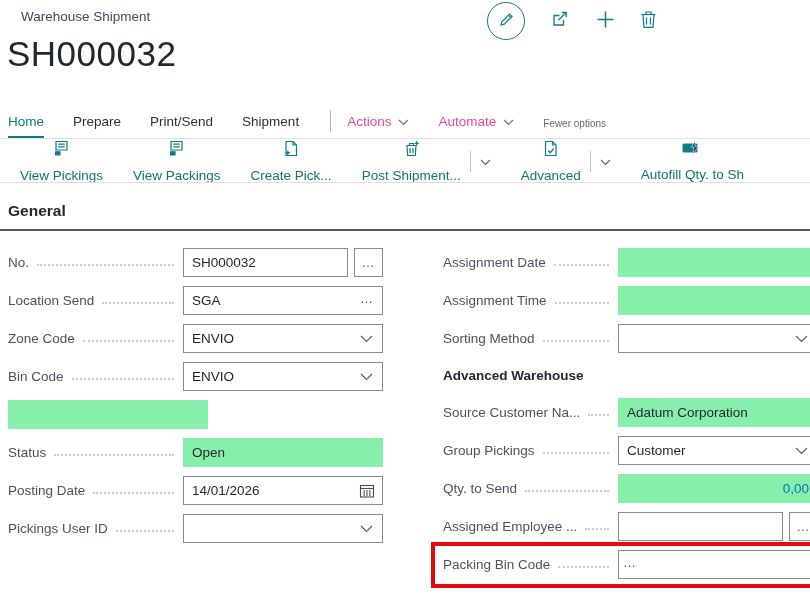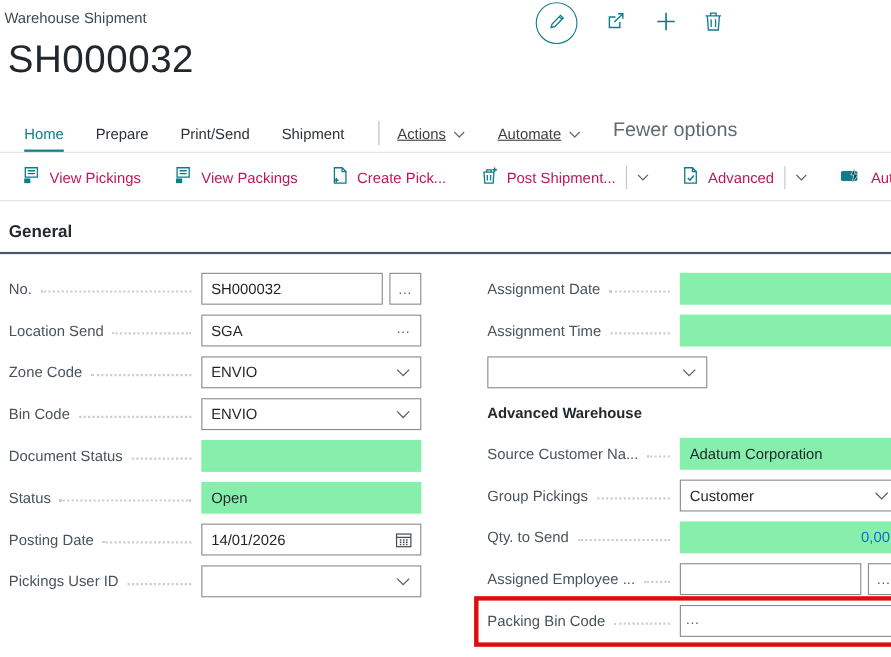--- a/index.html
+++ b/index.html
@@ -1,37 +1,37 @@
 <!DOCTYPE html>
 <html><head>
 <meta charset="utf-8">
 <style>
   * { margin:0; padding:0; box-sizing:border-box; }
   html,body { background:#fff; }
   body { font-family:"Liberation Sans", sans-serif; }
   .page { position:relative; width:810px; height:597px; background:#fff; overflow:hidden; }
 
   
-  .breadcrumb { position:absolute; top:9px; left:4px; font-size:13.5px; color:#3e4b57; cursor:pointer; }
+  .breadcrumb { position:absolute; top:9px; left:21px; font-size:13.5px; color:#3e4b57; cursor:pointer; }
   .page-title { position:absolute; top:34px; left:7px; font-size:35px; font-weight:300; color:#21272c; letter-spacing:.5px; }
   .header-icons { position:absolute; top:2px; left:487px; display:flex; align-items:center; gap:25px; }
   .hbtn { background:none; border:none; cursor:pointer; display:flex; align-items:center; justify-content:center; padding:0; }
   .hbtn.circle { width:38px; height:38px; border:1.4px solid #0e7c88; border-radius:50%; }
 
   
-  .menubar { position:absolute; top:105px; left:0; width:810px; height:34px; display:flex; align-items:flex-end; padding-left:22px; border-bottom:1px solid #e3e1df; }
+  .menubar { position:absolute; top:105px; left:0; width:810px; height:34px; display:flex; align-items:flex-end; padding-left:8px; border-bottom:1px solid #e3e1df; }
   .mtab { font-size:13.5px; color:#2b3137; padding:0 0 9px 0; margin-right:29px; cursor:pointer; }
   .mtab.active { color:#0e7c88; border-bottom:2px solid #0e7c88; padding-bottom:7px; }
   .msep { width:1px; height:22px; background:#b9b7b5; margin:0 16px 6px 2px; }
-  .mdrop { display:flex; align-items:center; gap:7px; font-size:13.5px; color:#404040; padding-bottom:9px; margin-right:29px; cursor:pointer;text-decoration:underline; }
-  .mfewer { font-size:18px; color:#5f6a70; padding-bottom:9px; cursor:pointer;margin-top:20px; }
+  .mdrop { display:flex; align-items:center; gap:7px; font-size:13.5px; color:#ec4899; padding-bottom:9px; margin-right:29px; cursor:pointer; }
+  .mfewer { font-size:10px; color:#5f6a70; padding-bottom:9px; cursor:pointer;margin-top:20px; }
 
   
   .toolbar { position:absolute; top:140px; left:0; width:810px; height:43px; display:flex; align-items:center; padding-left:20px; border-bottom:1px solid #e3e1df; white-space:nowrap; overflow:hidden; }
-  .tb-item { display:flex; align-items:center; gap:8px; font-size:13.5px; color:#be185d; cursor:pointer; flex-shrink:0; }
+  .tb-item { display:flex; align-items:center; gap:8px; font-size:13.5px; color:#0f766e; cursor:pointer; flex-shrink:0;flex-direction:column; }
   .tb-gap { width:30px; flex-shrink:0; }
   .tb-sep { width:1px; height:21px; background:#c8c6c4; margin:0 9px; flex-shrink:0; }
   .tb-chev { display:flex; align-items:center; cursor:pointer; }
 
   
   .section-head { position:absolute; top:202px; left:0; width:810px; border-bottom:2px solid #4a586e; }
   .section-head span { display:inline-block; margin-left:8px; padding-bottom:9px; font-size:15.5px; font-weight:700; color:#24292d; }
 
   
   .grid { position:absolute; top:248px; left:8px; width:802px; display:grid; grid-template-columns:375px 380px; column-gap:60px; align-items:start; }
@@ -259,24 +259,20 @@
               <span class="chev">
                 <svg width="13" height="8" viewBox="0 0 13 8" fill="none" stroke="#5a6166" stroke-width="1.2">
                   <path d="M1 1l5.5 5.5L12 1"></path>
                 </svg>
               </span>
             </div>
         </div>
       </div>
 
       <div class="row">
-        <div class="flabel">
-            <span>Document Status</span>
-            <span class="leader"></span>
-          </div>
         <div class="fctl">
           <div class="dis"></div>
         </div>
       </div>
 
       <div class="row">
         <div class="flabel">
             <span>Status</span>
             <span class="leader"></span>
           </div>
@@ -339,20 +335,24 @@
         <div class="flabel">
             <span>Assignment Time</span>
             <span class="leader"></span>
           </div>
         <div class="fctl">
           <div class="dis"></div>
         </div>
       </div>
 
       <div class="row">
+        <div class="flabel">
+            <span>Sorting Method</span>
+            <span class="leader"></span>
+          </div>
         <div class="fctl">
           <div class="tbox">
               <input value="" style="">
               <span class="chev">
                 <svg width="13" height="8" viewBox="0 0 13 8" fill="none" stroke="#5a6166" stroke-width="1.2">
                   <path d="M1 1l5.5 5.5L12 1"></path>
                 </svg>
               </span>
             </div>
         </div>

